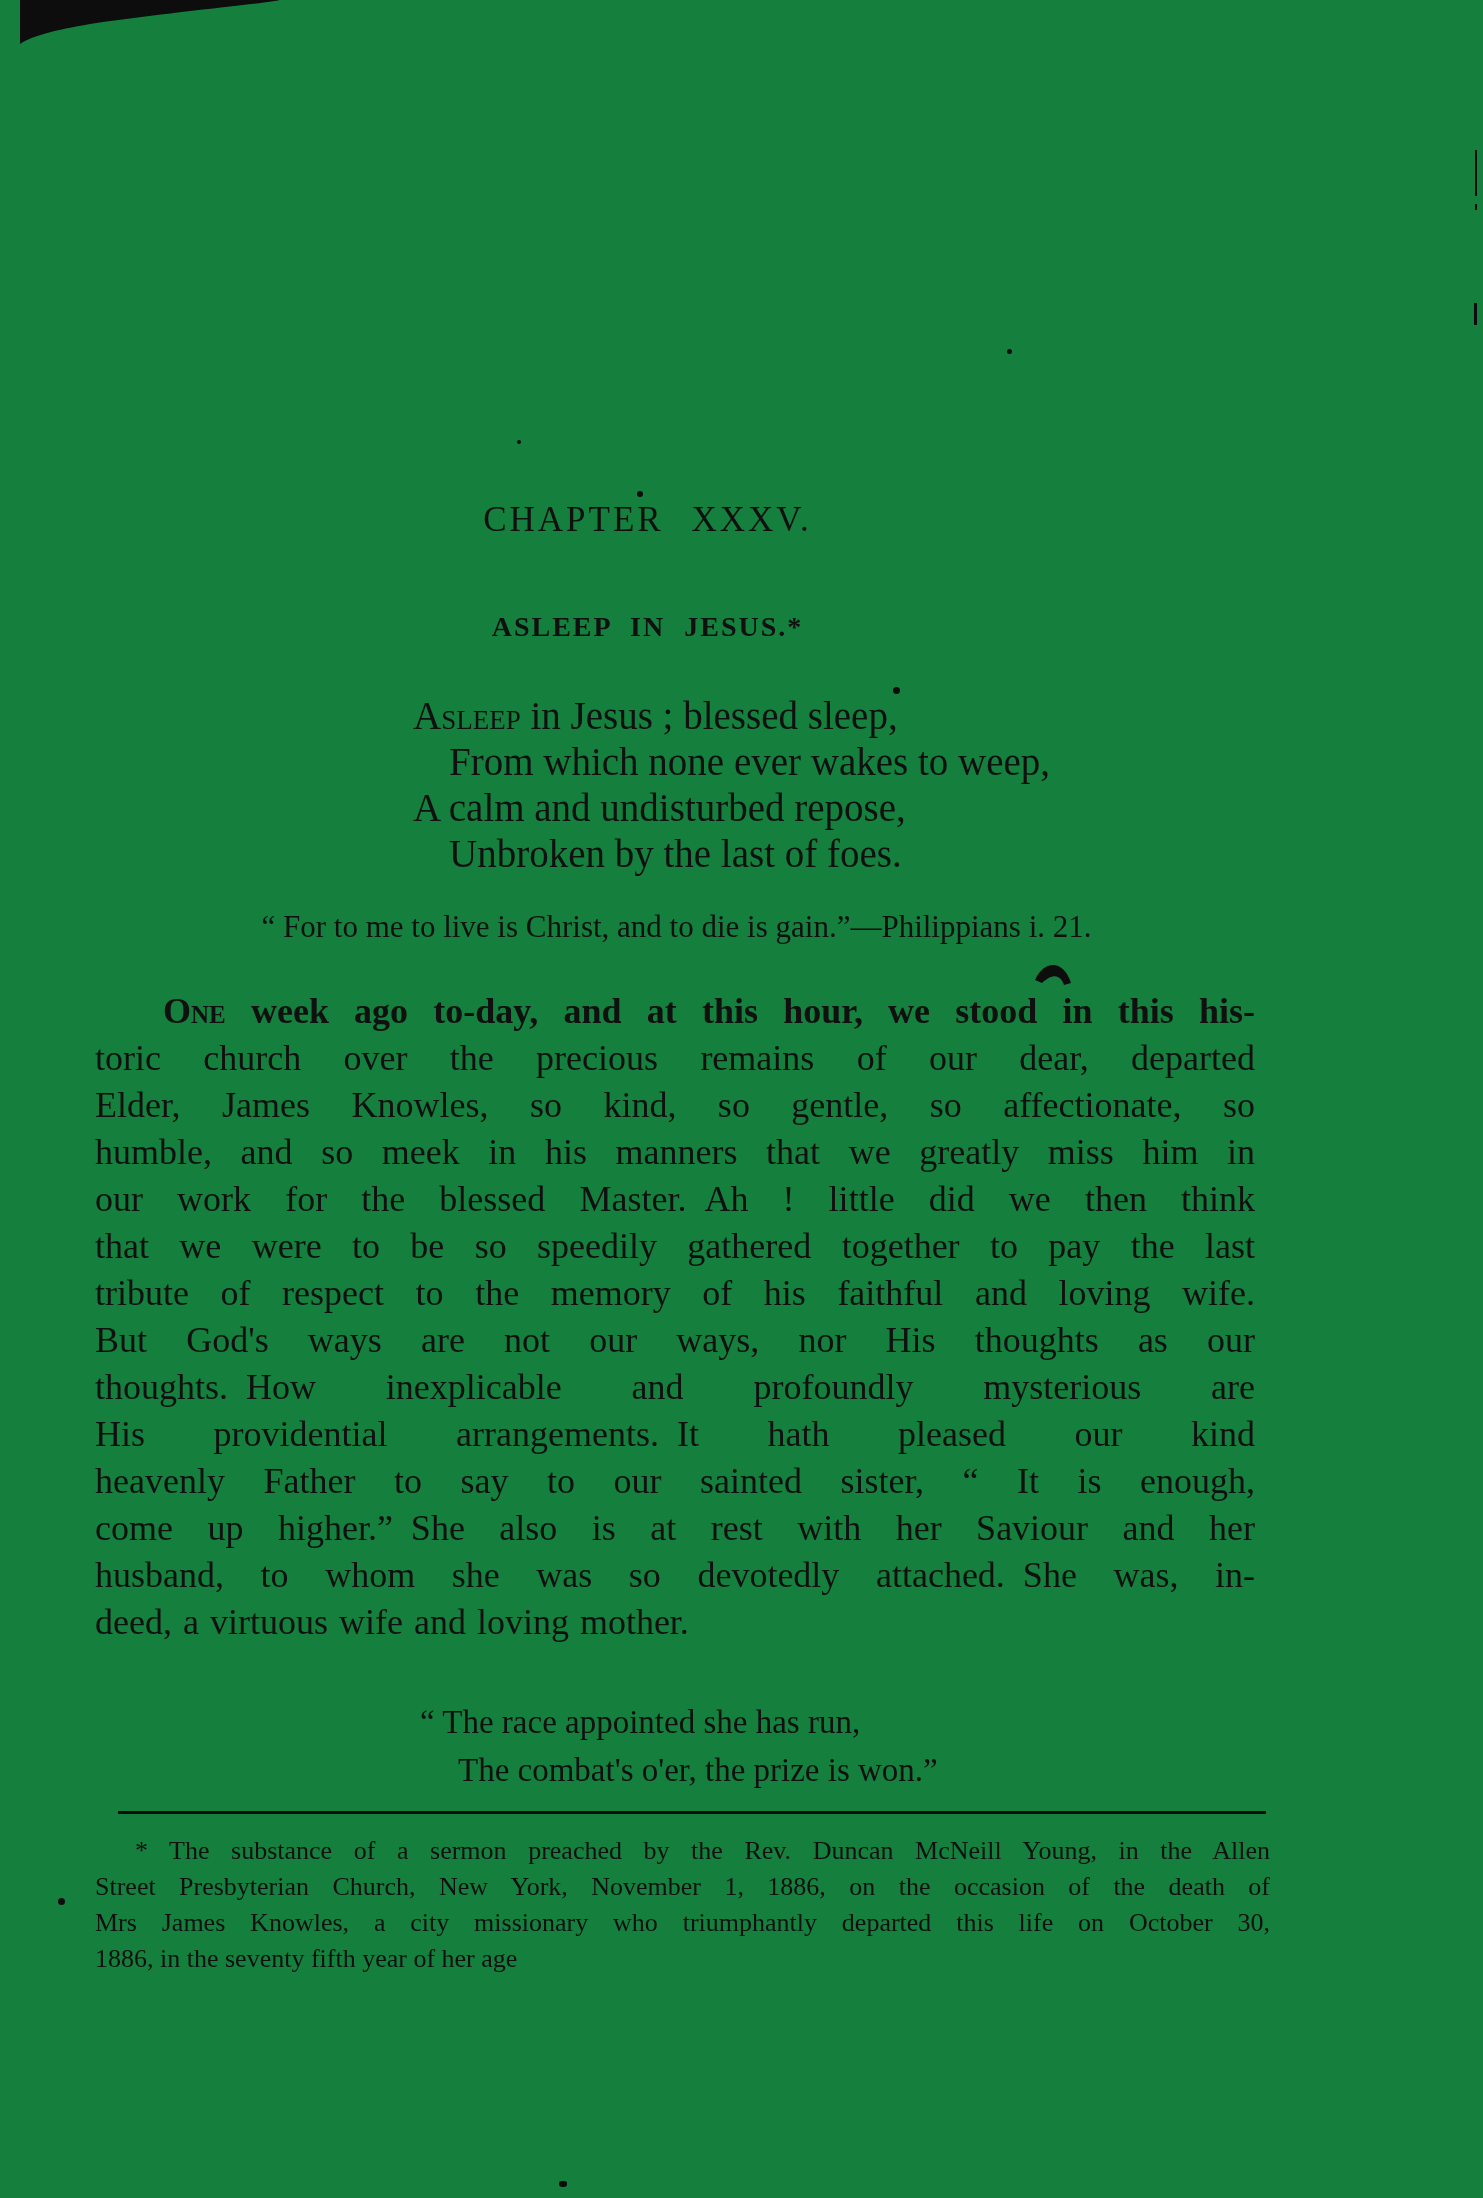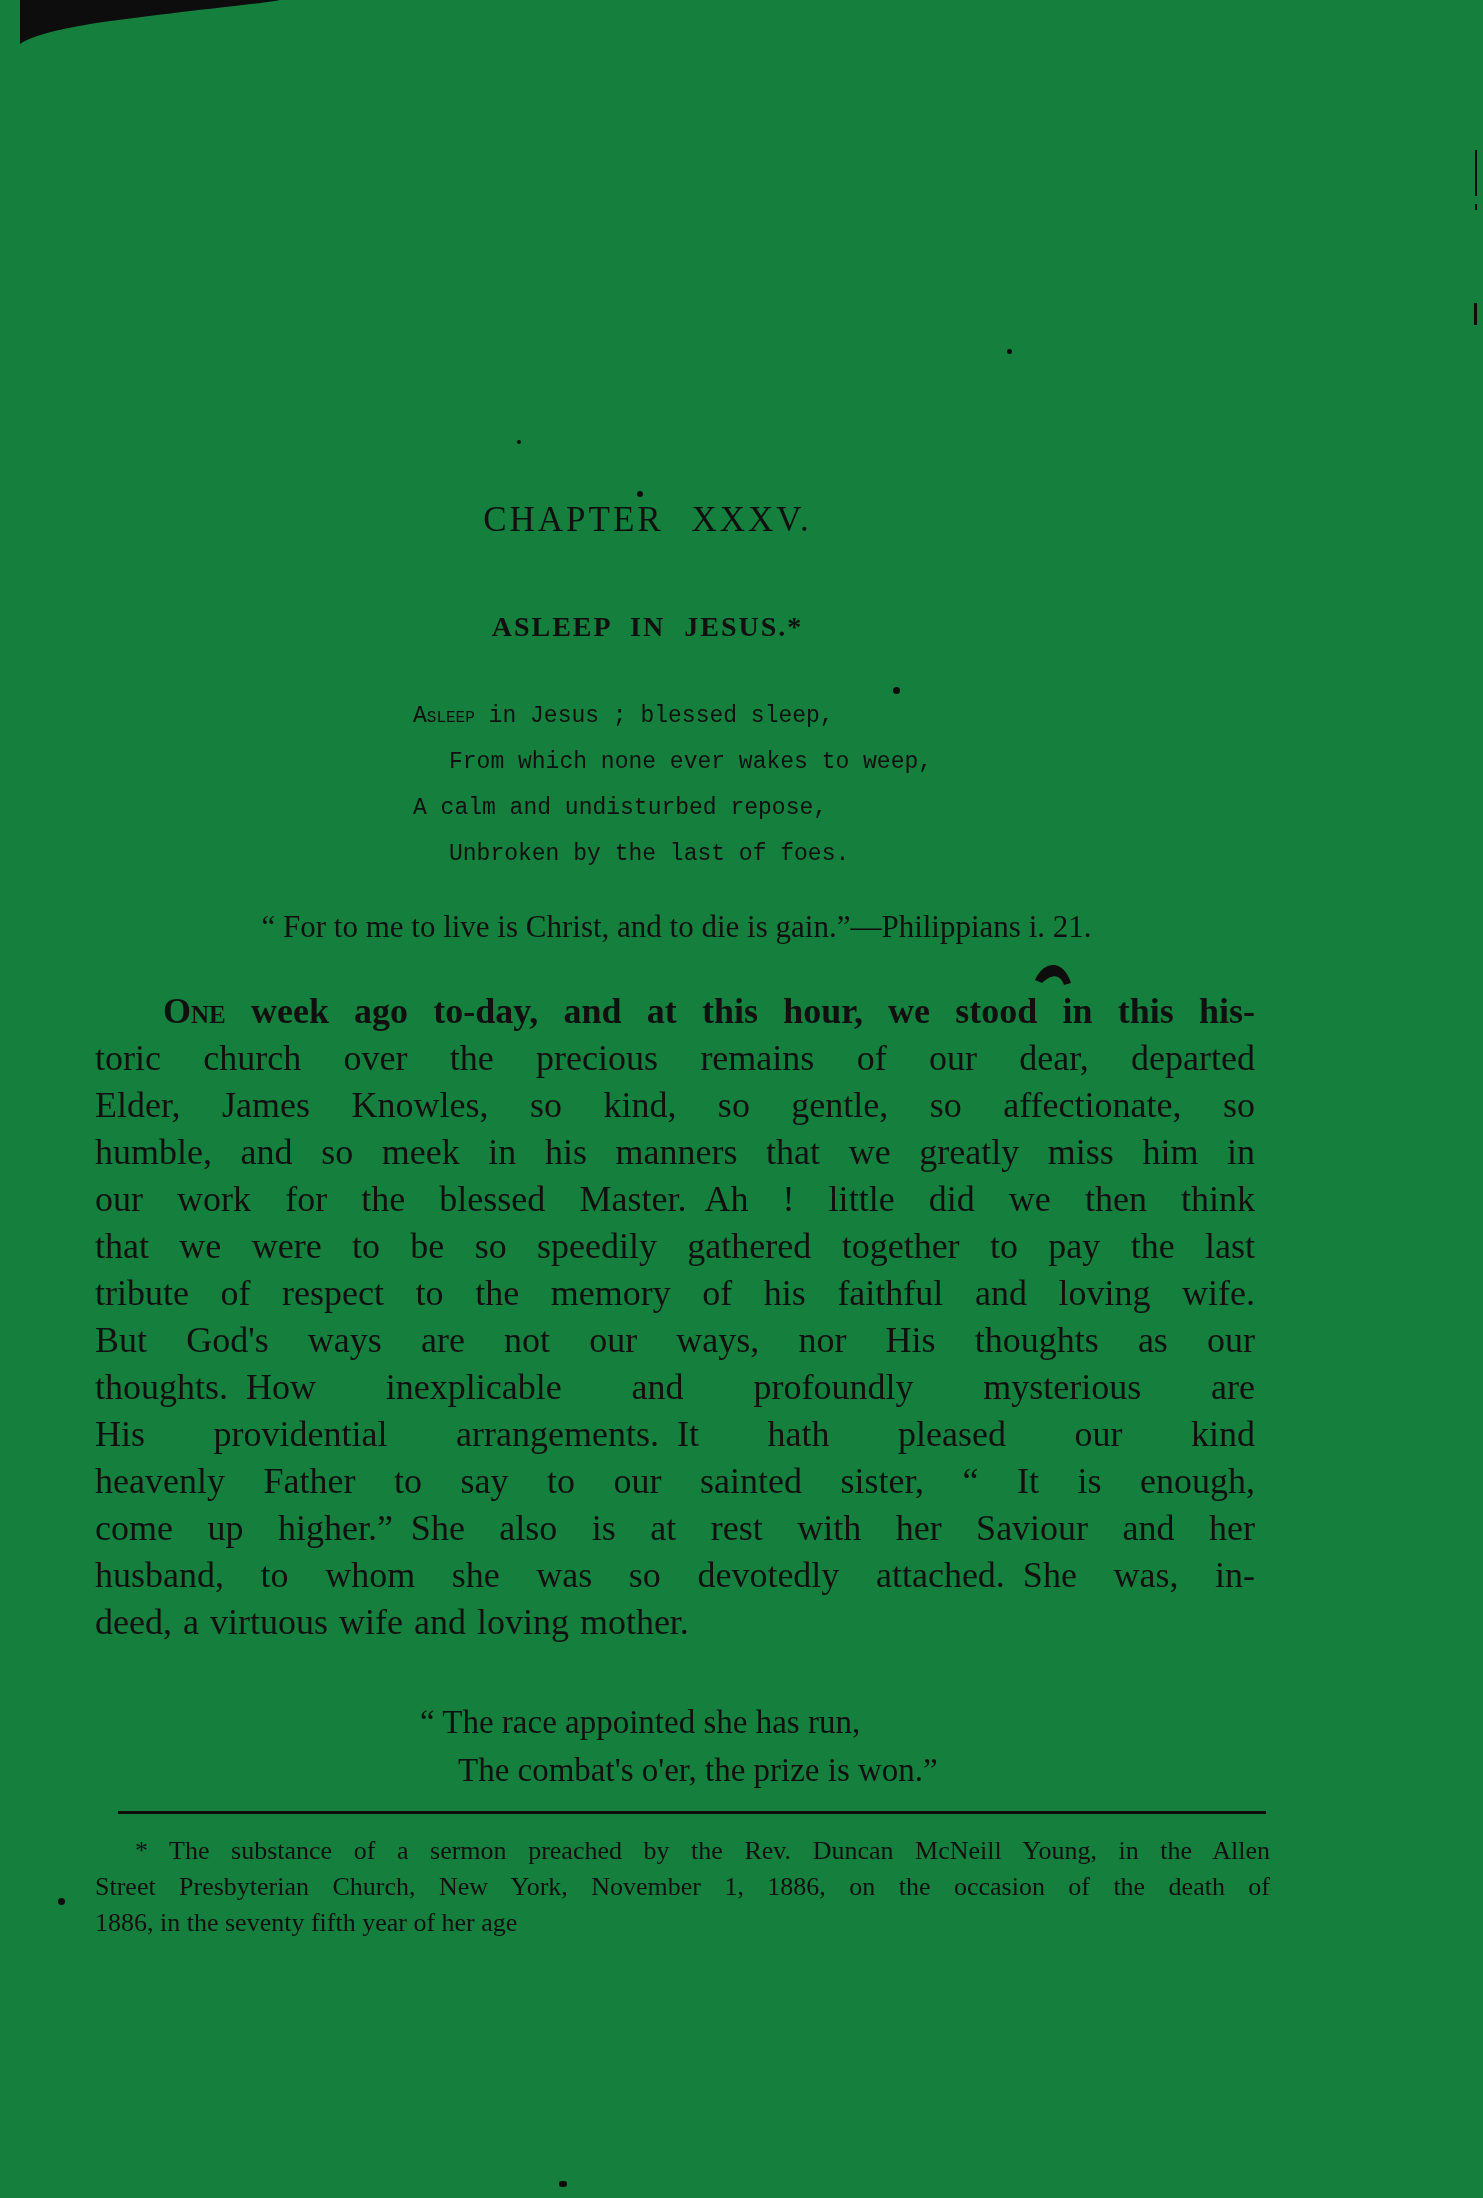--- a/index.html
+++ b/index.html
@@ -30,21 +30,21 @@
   .heading-band { position:absolute; left:80px; width:1135px; text-align:center; }
   .chapter {
     top:498px; margin:0; font-weight:normal;
     font-size:35px; letter-spacing:3px; word-spacing:16px; line-height:44px;
   }
   .section {
     top:608px; margin:0; font-weight:bold;
     font-size:28px; letter-spacing:2px; word-spacing:10px; line-height:38px;
   }
   
-  .hymn { position:absolute; left:413px; top:693px; font-size:23px; line-height:46px;font-family:Liberation Mono, monospace; }
+  .hymn { position:absolute; left:413px; top:693px; font-size:39px; line-height:46px; }
   .indent2 { margin-left:36px; }
   
   .scripture {
     position:absolute; left:95px; top:907px; width:1163px;
     text-align:center; font-size:31px; line-height:40px;
   }
   
   .body-text {
     position:absolute; left:95px; top:988px; width:1160px;
     font-size:36px; line-height:47px; word-spacing:2px;
@@ -116,16 +116,17 @@
 
   <div class="verse2">
     <div class="vline">“ The race appointed she has run,</div>
     <div class="vline v-indent">The combat's o'er, the prize is won.”</div>
   </div>
 
   <div class="fn-rule"></div>
   <div class="footnote">
     <div class="fline j findent">* The substance of a sermon preached by the Rev. Duncan McNeill Young, in the Allen</div>
     <div class="fline j">Street Presbyterian Church, New York, November 1, 1886, on the occasion of the death of</div>
+    <div class="fline j">Mrs James Knowles, a city missionary who triumphantly departed this life on October 30,</div>
     <div class="fline">1886, in the seventy fifth year of her age</div>
   </div>
 
 </div>
 
 </body></html>

